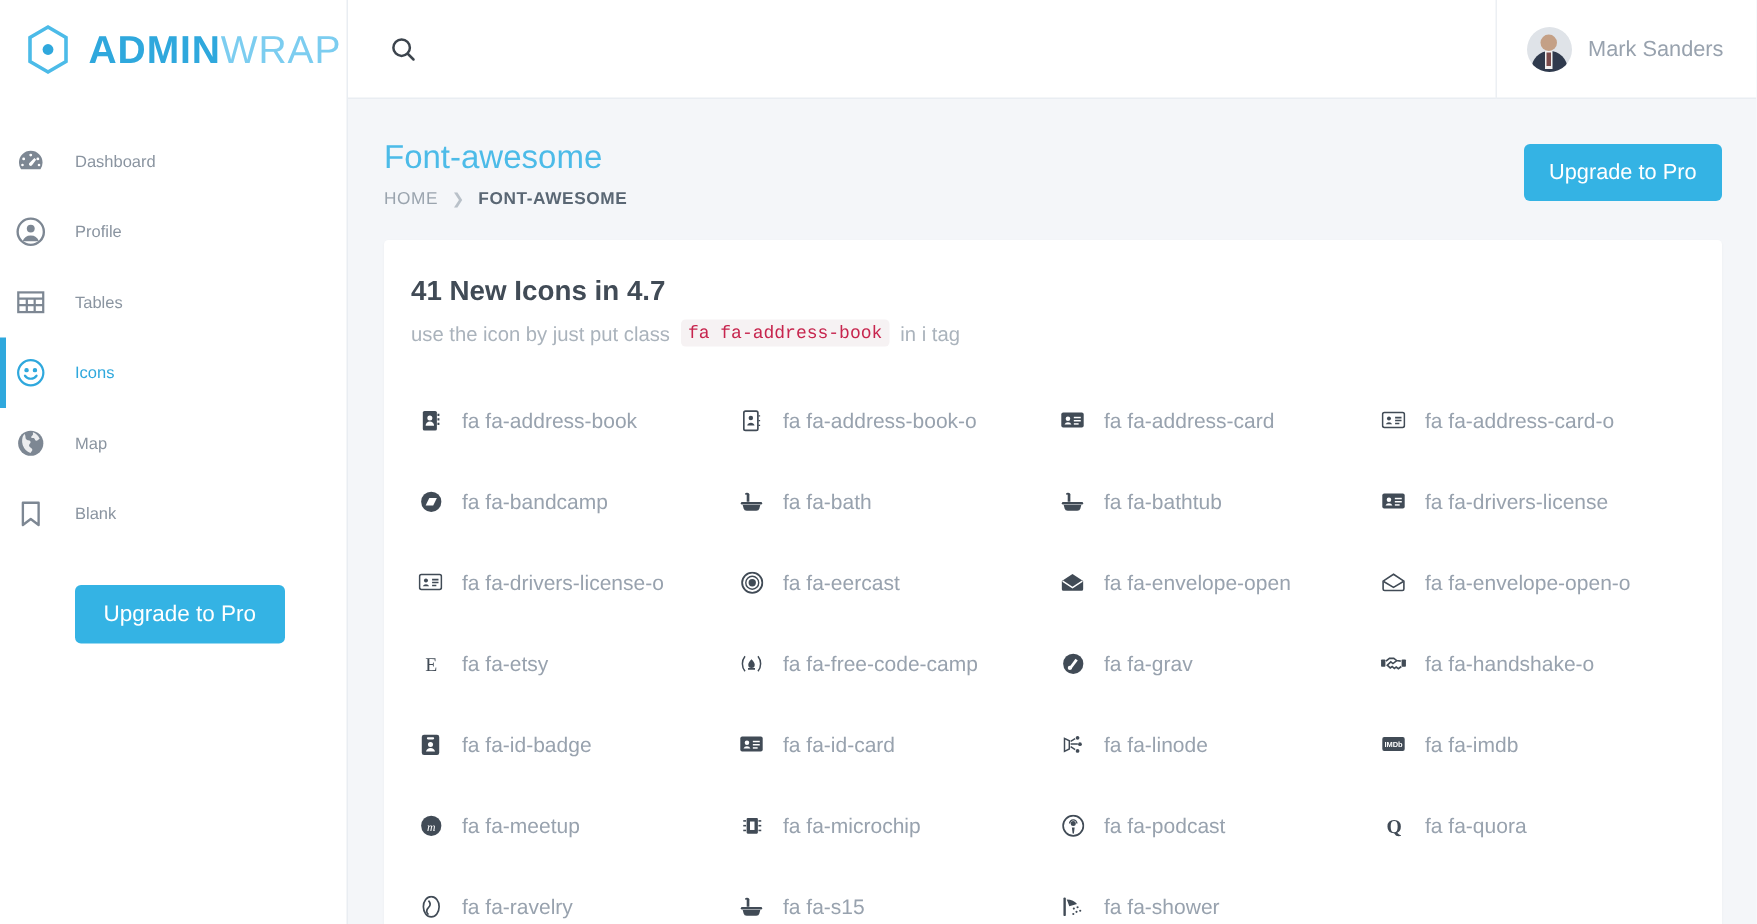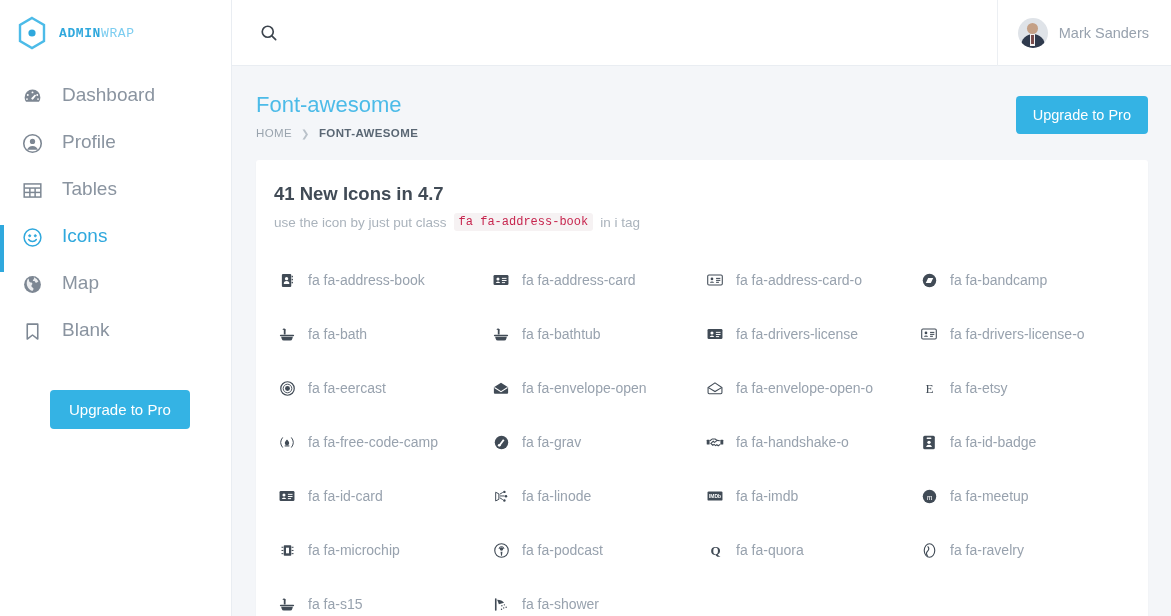--- a/index.html
+++ b/index.html
@@ -12,29 +12,29 @@
   .app { display: flex; width: 1171px; height: 616px; }
 
   
   .sidebar {
     width: 232px; height: 616px; background: #ffffff;
     border-right: 1px solid #e9edf2; flex: 0 0 232px;
     position: relative;
   }
   .logo-wrap { height: 66px; display: flex; align-items: center; padding-left: 14px; }
   .logo-mark { width: 36px; height: 36px; flex: 0 0 36px; }
-  .logo-text { margin-left: 9px; font-size: 13px; letter-spacing: .6px; font-family: Liberation Mono, monospace; }
+  .logo-text { margin-left: 9px; font-size: 26px; letter-spacing: .6px; }
   .logo-text .b { font-weight: bold; color: #2fa8dd; }
   .logo-text .l { font-weight: normal; color: #7ccdf0; }
 
   .nav { margin-top: 18px; }
   .nav-item {
-    display: flex; align-items: flex-start; height: 47px;
-    padding-left: 14px; border-left: 4px solid transparent;
-    color: #8a94a0; font-size: 19px; cursor: pointer; text-decoration: none;
+    display: flex; align-items: center; height: 47px;
+    padding-left: 2px; border-left: 4px solid transparent;
+    color: #8a94a0; font-size: 11px; cursor: pointer; text-decoration: none;
   }
   .nav-item .ico { width: 28px; height: 24px; flex: 0 0 28px; display:flex; align-items:center; justify-content:center; }
   .nav-item .lbl { margin-left: 16px; }
   .nav-item.active { border-left-color: #2fa8dd; color: #2fa8dd; }
   .nav-item.active .ico svg { stroke: #2fa8dd; fill: #2fa8dd; }
 
   .side-cta {
     margin: 24px 0 0 50px; display: inline-block;
     background: #34b3e4; color: #fff; border: none; border-radius: 4px;
     font-size: 15px; padding: 11px 19px; cursor: pointer;
@@ -238,20 +238,33 @@
                   <rect x="12.4" y="3" width="1.4" height="1.6"></rect>
                   <rect x="12.4" y="6.2" width="1.4" height="1.6"></rect>
                   <rect x="12.4" y="9.4" width="1.4" height="1.6"></rect>
                   <circle cx="7" cy="6" r="1.8" fill="#fff"></circle>
                   <path d="M4 11.6a3 3 0 0 1 6 0z" fill="#fff"></path>
                 </svg>
               </span>
               <span class="gl">fa fa-address-book</span>
             </div>
 
+          <div class="icon-cell">
+              <span class="gi">
+                <svg viewBox="0 0 16 16" width="15" height="15" fill="none" stroke="#414b56" stroke-width="1.2">
+                  <rect x="2" y="1.2" width="10" height="13.6" rx="1.2"></rect>
+                  <circle cx="7" cy="6" r="1.6" fill="#414b56" stroke="none"></circle>
+                  <path d="M4.4 11.4a2.7 2.7 0 0 1 5.2 0z" fill="#414b56" stroke="none"></path>
+                  <line x1="13" y1="4" x2="13" y2="5"></line>
+                  <line x1="13" y1="7.4" x2="13" y2="8.4"></line>
+                  <line x1="13" y1="10.8" x2="13" y2="11.8"></line>
+                </svg>
+              </span>
+              <span class="gl">fa fa-address-book-o</span>
+            </div>
 
           <div class="icon-cell">
               <span class="gi">
                 <svg viewBox="0 0 18 14" width="16" height="14" fill="#414b56">
                   <rect x="0.6" y="1.4" width="16.8" height="11.2" rx="1.4"></rect>
                   <circle cx="5.6" cy="6" r="1.7" fill="#fff"></circle>
                   <path d="M3 10.4a2.8 2.8 0 0 1 5.2 0z" fill="#fff"></path>
                   <rect x="10" y="4.6" width="5.2" height="1.1" fill="#fff"></rect>
                   <rect x="10" y="7" width="5.2" height="1.1" fill="#fff"></rect>
                   <rect x="10" y="9.4" width="3.6" height="1.1" fill="#fff"></rect>

